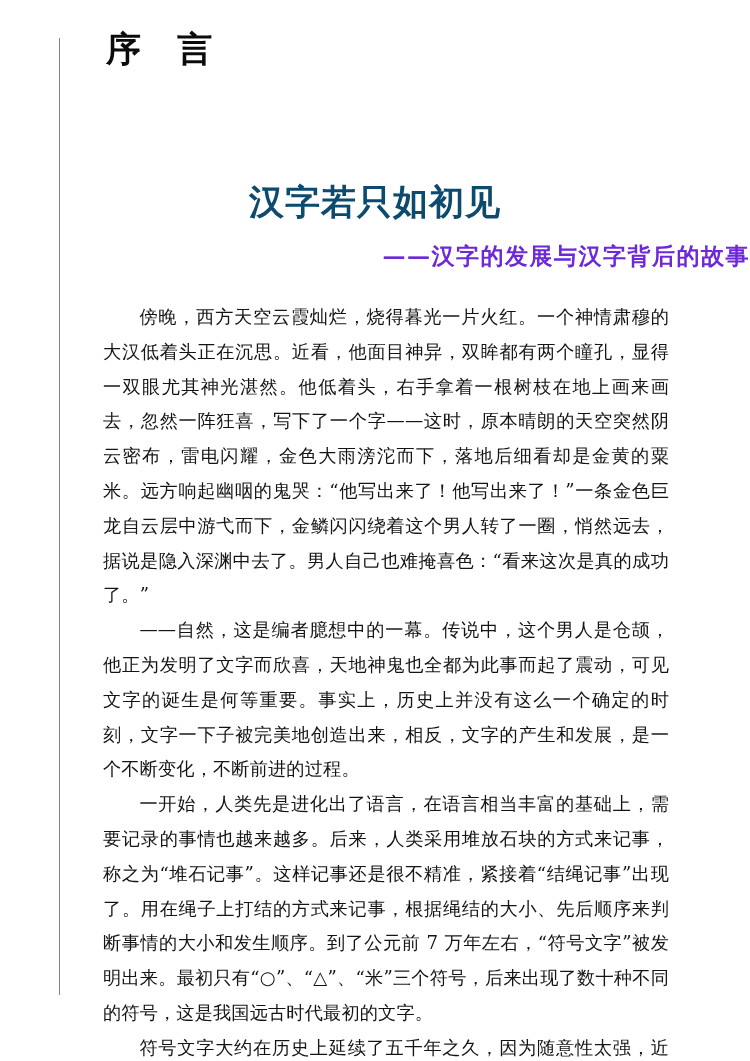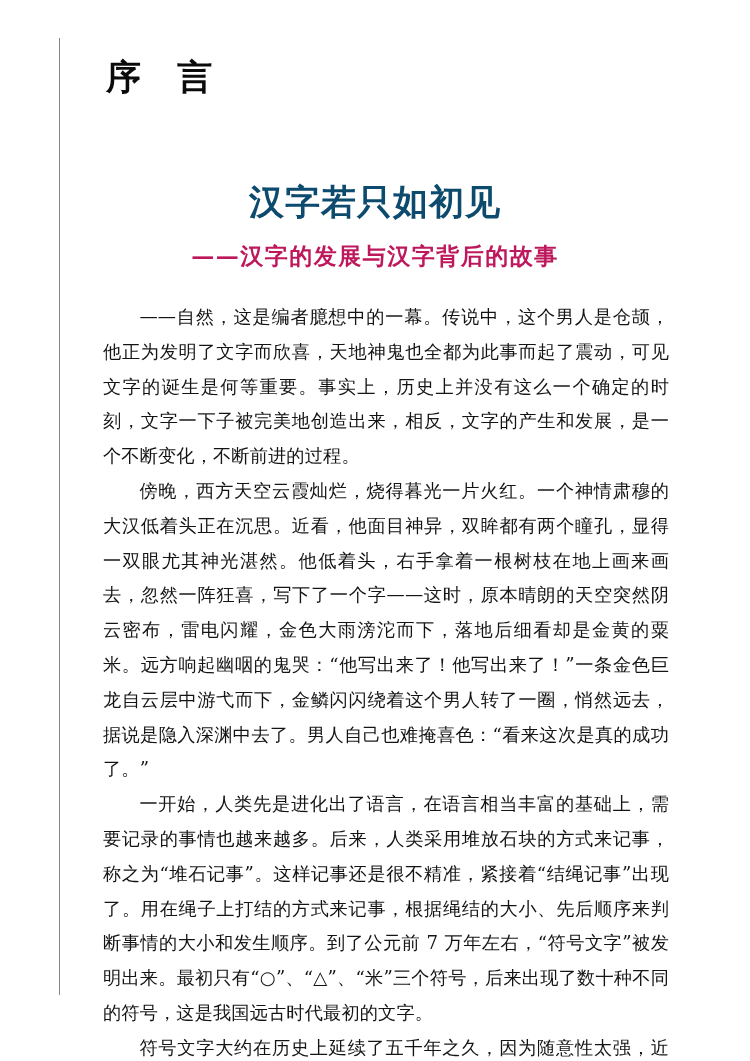--- a/index.html
+++ b/index.html
@@ -25,21 +25,21 @@
     width: 1px;
     height: 957px;
     background: #6f6f6f;
     opacity: 0.85;
   }
 
   
   .section-header {
     position: absolute;
     left: 106px;
-    top: 56px;
+    top: 28px;
     font-family: "DejaVu Serif", "Liberation Serif", serif;
     font-weight: bold;
     font-size: 35px;
     line-height: 42px;
     letter-spacing: 12px;
     color: #0b0b0b;
   }
 
   
   .doc-title {
@@ -55,27 +55,27 @@
     letter-spacing: 1px;
     color: #0c4a6e;
   }
 
   
   .doc-subtitle {
     position: absolute;
     left: 0;
     right: 0;
     top: 221px;
-    text-align: center;
+    text-align: right;
     font-family: "DejaVu Serif", "Liberation Serif", serif;
     font-weight: bold;
     font-size: 23px;
     line-height: 32px;
     letter-spacing: 1.5px;
-    color: #be185d;
+    color: #6d28d9;
   }
 
   
   .body-copy {
     position: absolute;
     left: 103px;
     top: 300px;
     width: 566px;
   }
   .body-copy p {
@@ -114,22 +114,22 @@
 
   <div class="gutter-rule"></div>
 
   <div class="section-header">序 言</div>
 
   <h1 class="doc-title">汉字若只如初见</h1>
 
   <h2 class="doc-subtitle">——汉字的发展与汉字背后的故事</h2>
 
   <div class="body-copy">
+    <p>傍晚，西方天空云霞灿烂，烧得暮光一片火红。一个神情肃穆的大汉低着头正在沉思。近看，他面目神异，双眸都有两个瞳孔，显得一双眼尤其神光湛然。他低着头，右手拿着一根树枝在地上画来画去，忽然一阵狂喜，写下了一个字——这时，原本晴朗的天空突然阴云密布，雷电闪耀，金色大雨滂沱而下，落地后细看却是金黄的粟米。远方响起幽咽的鬼哭：“他写出来了！他写出来了！”一条金色巨龙自云层中游弋而下，金鳞闪闪绕着这个男人转了一圈，悄然远去，据说是隐入深渊中去了。男人自己也难掩喜色：“看来这次是真的成功了。”</p>
     <p>——自然，这是编者臆想中的一幕。传说中，这个男人是仓颉，他正为发明了文字而欣喜，天地神鬼也全都为此事而起了震动，可见文字的诞生是何等重要。事实上，历史上并没有这么一个确定的时刻，文字一下子被完美地创造出来，相反，文字的产生和发展，是一个不断变化，不断前进的过程。</p>
-    <p>傍晚，西方天空云霞灿烂，烧得暮光一片火红。一个神情肃穆的大汉低着头正在沉思。近看，他面目神异，双眸都有两个瞳孔，显得一双眼尤其神光湛然。他低着头，右手拿着一根树枝在地上画来画去，忽然一阵狂喜，写下了一个字——这时，原本晴朗的天空突然阴云密布，雷电闪耀，金色大雨滂沱而下，落地后细看却是金黄的粟米。远方响起幽咽的鬼哭：“他写出来了！他写出来了！”一条金色巨龙自云层中游弋而下，金鳞闪闪绕着这个男人转了一圈，悄然远去，据说是隐入深渊中去了。男人自己也难掩喜色：“看来这次是真的成功了。”</p>
     <p>一开始，人类先是进化出了语言，在语言相当丰富的基础上，需要记录的事情也越来越多。后来，人类采用堆放石块的方式来记事，称之为“堆石记事”。这样记事还是很不精准，紧接着“结绳记事”出现了。用在绳子上打结的方式来记事，根据绳结的大小、先后顺序来判断事情的大小和发生顺序。到了公元前 7 万年左右，“符号文字”被发明出来。最初只有“○”、“△”、“米”三个符号，后来出现了数十种不同的符号，这是我国远古时代最初的文字。</p>
     <p>符号文字大约在历史上延续了五千年之久，因为随意性太强，近乎密码，所以很难流传。于是，图画文字出现了。所谓图画文字也就是画个山来代表“山”字，画个弯月来代表“月”字，这样识别度很高，也有利于传播。图画文字大多转化为后来的象形文字。真正的文字自此出现。自此之后，中国人的历史开始被记录下来，光辉灿烂的中华文明纪元正式开始。</p>
   </div>
 
   <div class="page-footer">
     <span class="folio">2</span><span class="book-title">画说汉字</span>
   </div>
 
 </div>
 

